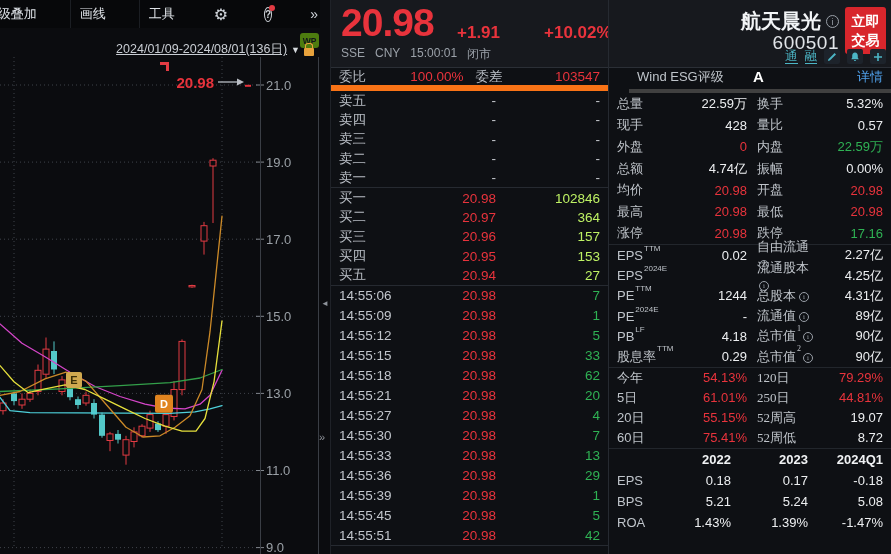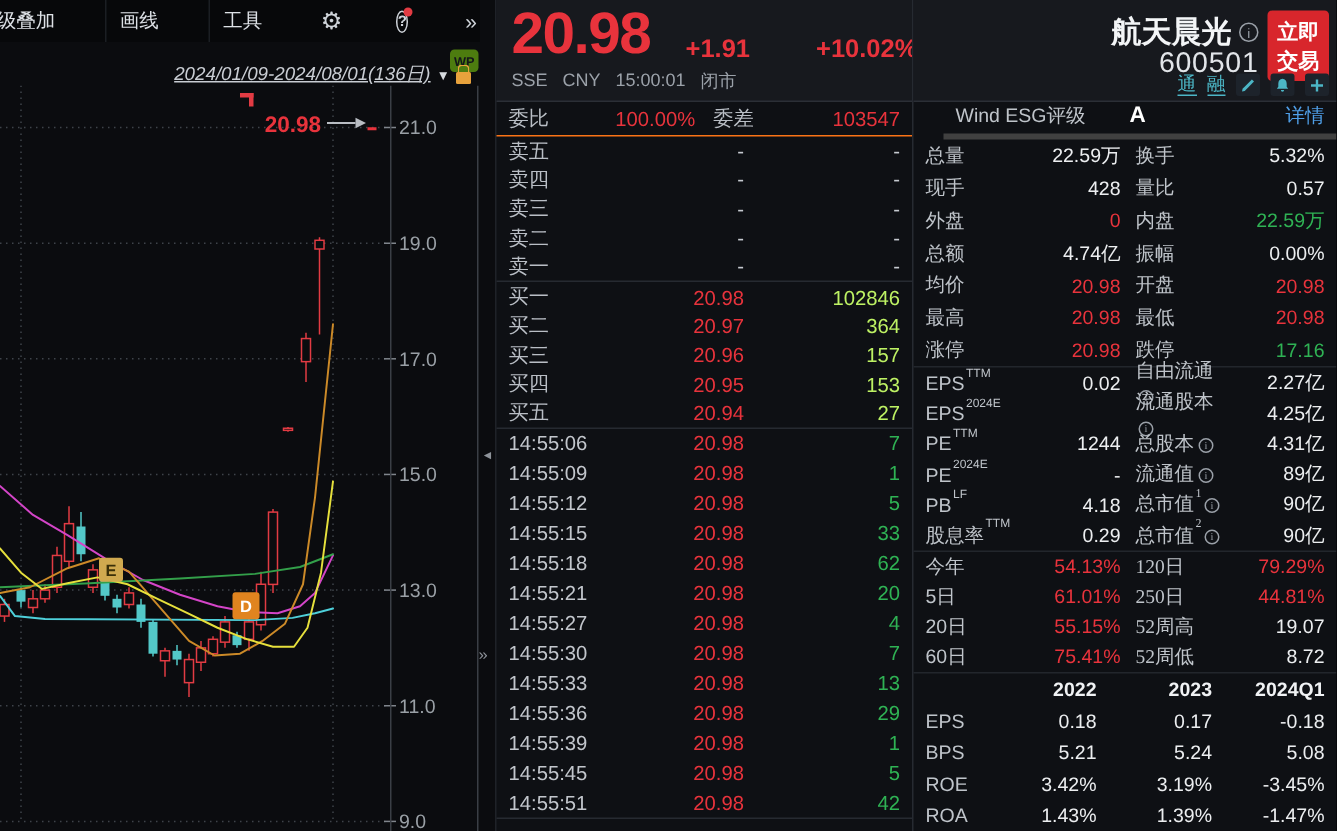--- a/index.html
+++ b/index.html
@@ -11,37 +11,37 @@
   .col-left { position:absolute; left:0; top:0; width:330px; height:554px; background:#0b0c0f; }
   .toolbar { position:absolute; top:0; left:0; right:10px; height:28px; display:flex; justify-content:flex-end; align-items:center; background:#07080a; color:#dde1e6; font-size:13px;gap:24px; }
   .tb-item { padding:0 9px; border-left:1px solid #1b1e23; line-height:28px; cursor:pointer; white-space:nowrap; }
   .tb-icon { margin:0 6px; cursor:pointer; }
   .gear { font-size:16px; color:#cfd4da; }
   .help { width:15px; height:15px; border:1.5px solid #cfd4da; border-radius:50%; font-size:10px; font-weight:bold; color:#cfd4da; display:inline-flex; align-items:center; justify-content:center; position:relative; }
   .help::after { content:''; position:absolute; top:-3px; right:-4px; width:6px; height:6px; background:#e23b43; border-radius:50%; }
   .more { font-size:14px; padding:0 2px 0 8px; color:#cfd4da; cursor:pointer; }
   .wp-badge { position:absolute; top:33px; right:11px; width:19px; height:15px; background:#4d7c0f; color:#14161a; font-size:8.5px; font-weight:bold; border-radius:3px; display:flex; align-items:center; justify-content:center; cursor:pointer; }
   .date-range { position:absolute; top:42px; right:16px; height:15px; display:flex; align-items:center; gap:4px; font-size:12.5px; color:#c9cdd3; cursor:pointer; }
-  .dr-text { text-decoration:underline;font-style:italic; }
+  .dr-text { text-decoration:underline; }
   .dr-caret { font-size:9px; color:#d6dade; }
   .dr-lock { width:10px; height:8px; background:#e8a23c; border-radius:1px; position:relative; margin-top:5px; }
   .dr-lock::before { content:''; position:absolute; left:1px; top:-5px; width:6px; height:5px; border:1.5px solid #e8a23c; border-bottom:none; border-radius:3px 3px 0 0; }
   #kline { position:absolute; left:0; top:57px; }
   .split-handle { position:absolute; color:#8e939a; cursor:pointer; }
   .sh1 { left:321px; top:299px; font-size:8px; }
   .sh2 { left:319px; top:431px; font-size:11px; }
 
   
   .col-mid { position:absolute; left:330px; top:0; width:278px; height:554px; background:#0e1014; border-left:1px solid #1f2228; }
   .mid-header { position:relative; height:68px; background:#17191e; border-bottom:1px solid #2b2f36; }
   .price-big { position:absolute; left:10px; top:1px; font-size:39px; font-weight:bold; color:#e8333c; letter-spacing:-1px; }
   .chg { position:absolute; left:126px; top:23px; font-size:17px; font-weight:bold; color:#e8333c; }
   .pct { position:absolute; left:213px; top:23px; font-size:17px; font-weight:bold; color:#e8333c; }
   .mkt-line { position:absolute; left:10px; bottom:4px; font-size:12px; color:#9ba1a9; display:flex; gap:10px; }
-  .ob-head { display:flex; align-items:center; height:23px; padding:0 8px; font-size:13.5px; border-bottom:1px solid #f97316; }
+  .ob-head { display:flex; align-items:center; height:23px; padding:0 8px; font-size:13.5px; border-bottom:6px solid #f97316; }
   .ob-head .k { color:#b9bec5; width:46px; }
   .ob-head .k2 { color:#b9bec5; width:46px; margin-left:12px; }
   .ob-head .v { flex:1; text-align:right; color:#e8333c; }
   .m-row { display:flex; align-items:center; padding:0 8px; font-size:13.5px; }
   .m-row .lbl { width:62px; color:#b9bec5; }
   .m-row .prc { flex:1; text-align:right; }
   .m-row .vol { width:104px; text-align:right; }
   #asks .m-row, #bids .m-row { height:19.3px; }
   #ticks .m-row { height:19.95px; }
   #asks .prc, #asks .vol { color:#c6cad0; }
@@ -522,26 +522,20 @@
     <span class="f-v2">0.17</span>
     <span class="f-v3">-0.18</span>
   </div>
         <div class="fin-row">
     <span class="f-lbl">BPS</span>
     <span class="f-v1">5.21</span>
     <span class="f-v2">5.24</span>
     <span class="f-v3">5.08</span>
   </div>
         <div class="fin-row">
-    <span class="f-lbl">ROE</span>
-    <span class="f-v1">3.42%</span>
-    <span class="f-v2">3.19%</span>
-    <span class="f-v3">-3.45%</span>
-  </div>
-        <div class="fin-row">
     <span class="f-lbl">ROA</span>
     <span class="f-v1">1.43%</span>
     <span class="f-v2">1.39%</span>
     <span class="f-v3">-1.47%</span>
   </div>
       </div>
   </div>
 </div>
 
 </body></html>

